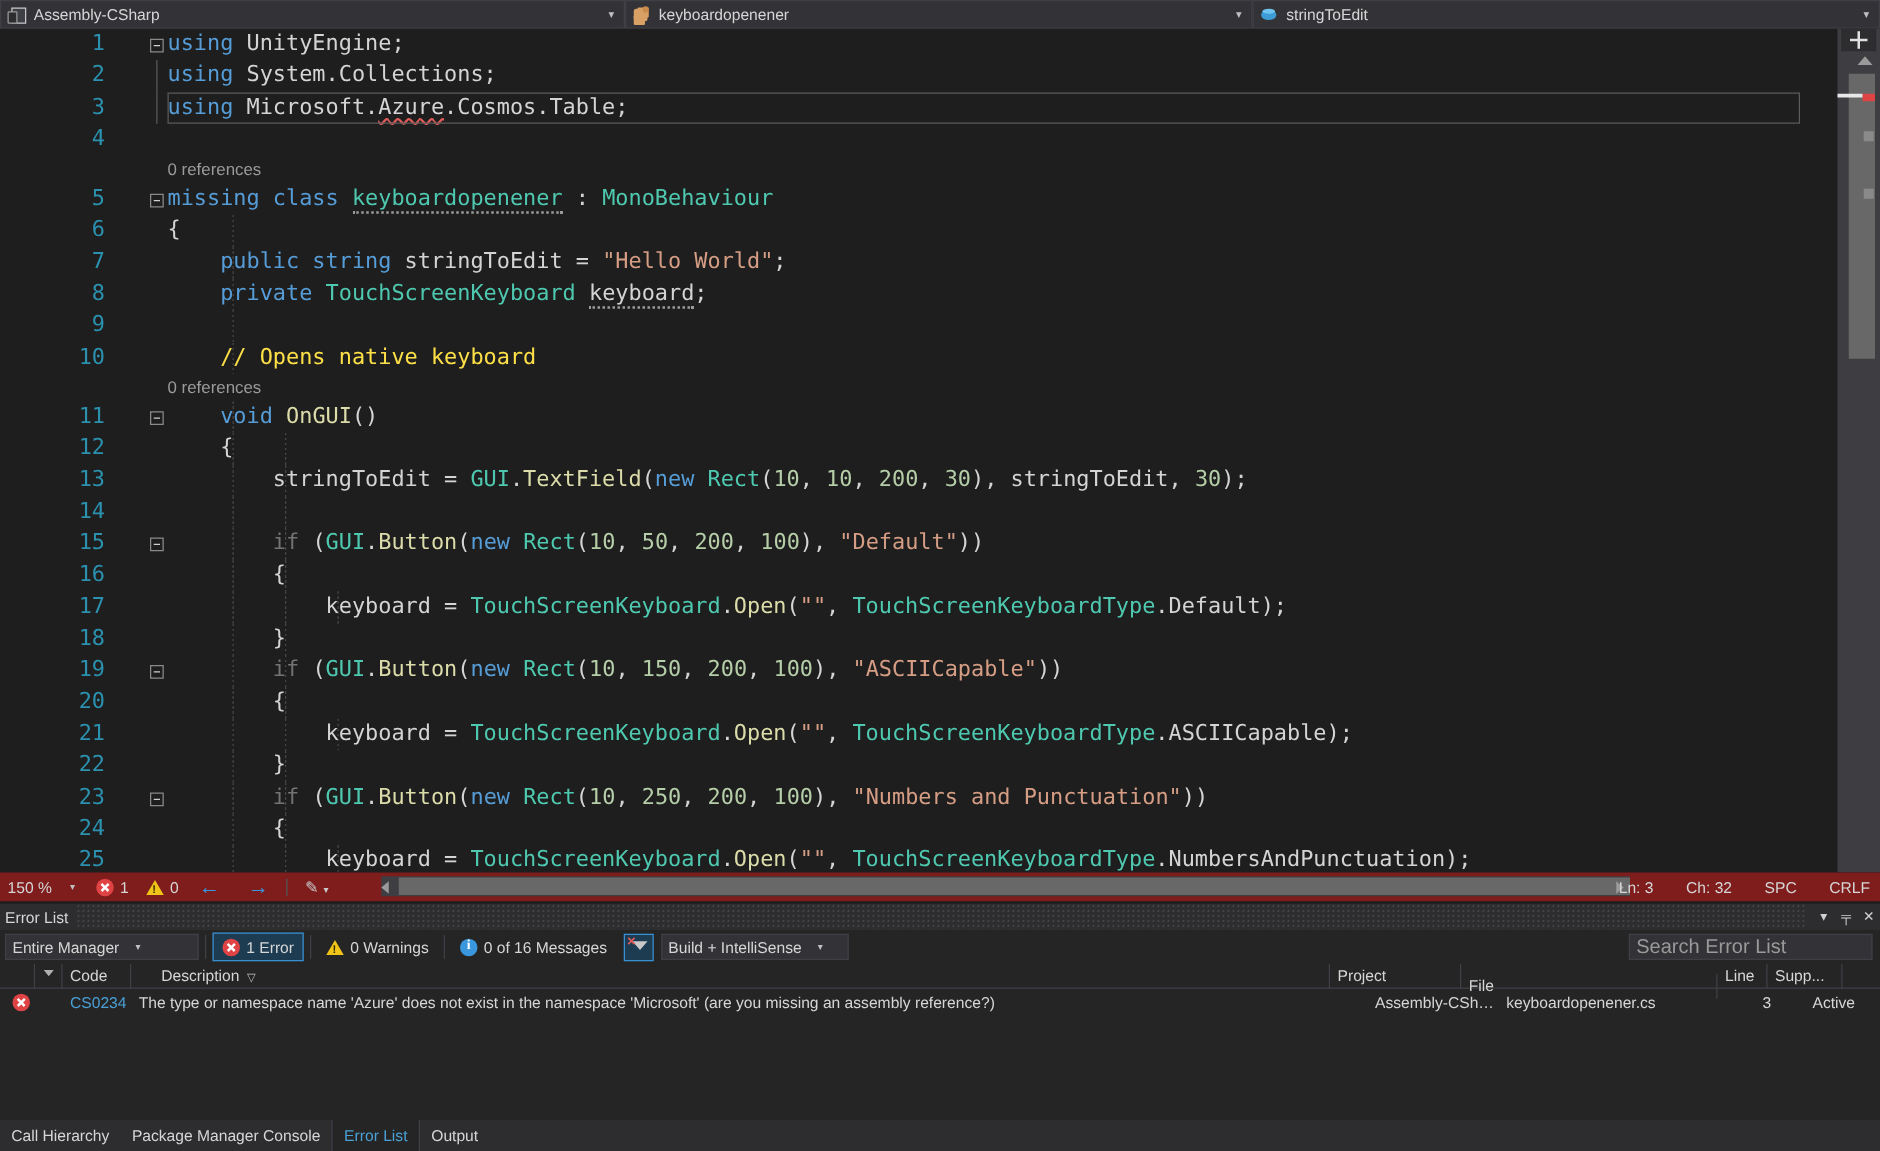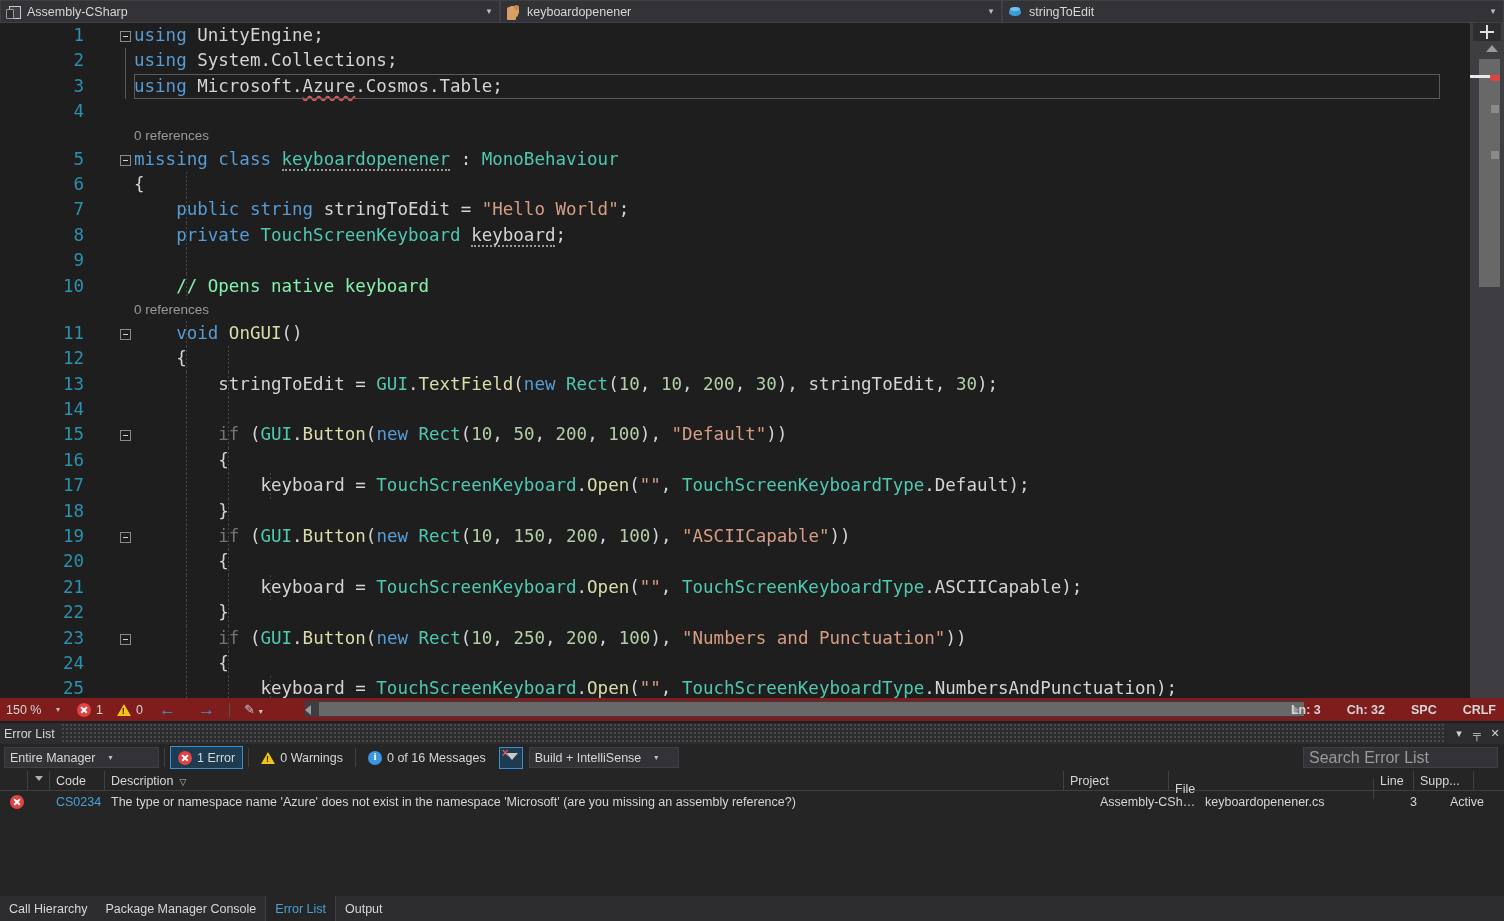--- a/index.html
+++ b/index.html
@@ -104,21 +104,21 @@
   .guide {
     position: absolute; top: 0; width: 1px; height: 25.4px;
     background: repeating-linear-gradient(to bottom, #464646 0 2px, transparent 2px 4px);
   }
 
   
   .kw  { color: #569cd6; }
   .kwc { color: #737373; }
   .typ { color: #4ec9b0; }
   .str { color: #d69d85; }
-  .cmt { color: #86efac; }
+  .cmt { color: #fde047; }
   .num { color: #b5cea8; }
   .fn  { color: #dcdcaa; }
   .pln { color: #d4d4d4; }
   .ns  { color: #d4d4d4; }
 
   .squiggle {
     text-decoration: underline wavy #e05a5a;
     text-underline-offset: 3px;
   }
   .dots {
@@ -207,21 +207,21 @@
     border-right: 6px solid #9a9a9a;
   }
   .hscroll-thumb {
     position: absolute; left: 14px; right: 0; top: 1px; height: 14px; background: #686868;
   }
   .hscroll-right {
     position: absolute; right: 205px; top: 7px;
     width: 0; height: 0; border-top: 5px solid transparent; border-bottom: 5px solid transparent;
     border-left: 6px solid #9a9a9a;
   }
-  .sb-right { position: absolute; right: 8px; display: flex; gap: 26px; font-weight: bold; }
+  .sb-right { position: absolute; right: 8px; display: flex; gap: 26px; }
 
   
   .panel {
     position: absolute; top: 723px; left: 0; width: 1504px; height: 175px;
     background: #252526;
   }
   .panel-title {
     position: relative; height: 21px; background: #2d2d30;
     display: flex; align-items: center;
   }
@@ -295,21 +295,21 @@
     padding-left: 6px; overflow: hidden; white-space: nowrap;
   }
   .th-icon { width: 28px; }
   .th-glyph { width: 22px; position: relative; }
   .th-glyph::before {
     content: ""; position: absolute; left: 7px; top: 5px;
     width: 0; height: 0; border-left: 4px solid transparent; border-right: 4px solid transparent;
     border-top: 5px solid #b0b0b0;
   }
   .th-code { width: 55px; }
-  .th-desc { flex: 1; }
+  .th-desc { flex: 1; margin-left: 18px; }
   .th-proj { width: 105px; }
   .th-file { width: 205px; margin-top: 16px; }
   .th-line { width: 40px; }
   .th-supp { width: 60px; }
   .th-end  { width: 30px; border-right: none !important; }
   .sort-caret { display: inline-block; margin-left: 6px; font-size: 9px; color: #c0c0c0; }
 
   .tbl-row {
     display: flex; height: 22px; align-items: center; color: #d6d6d6;
   }

